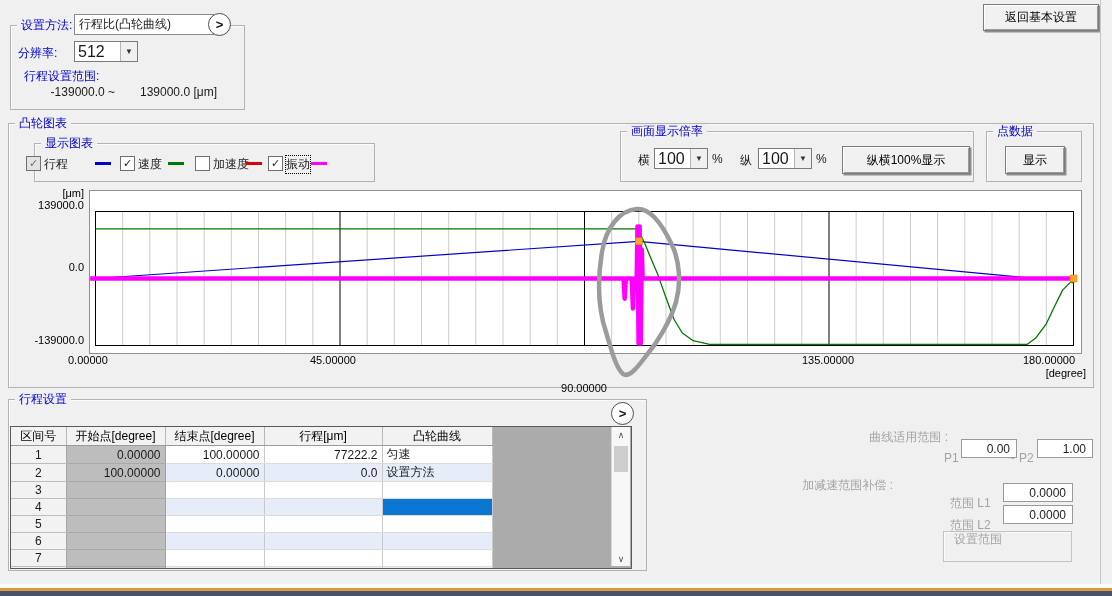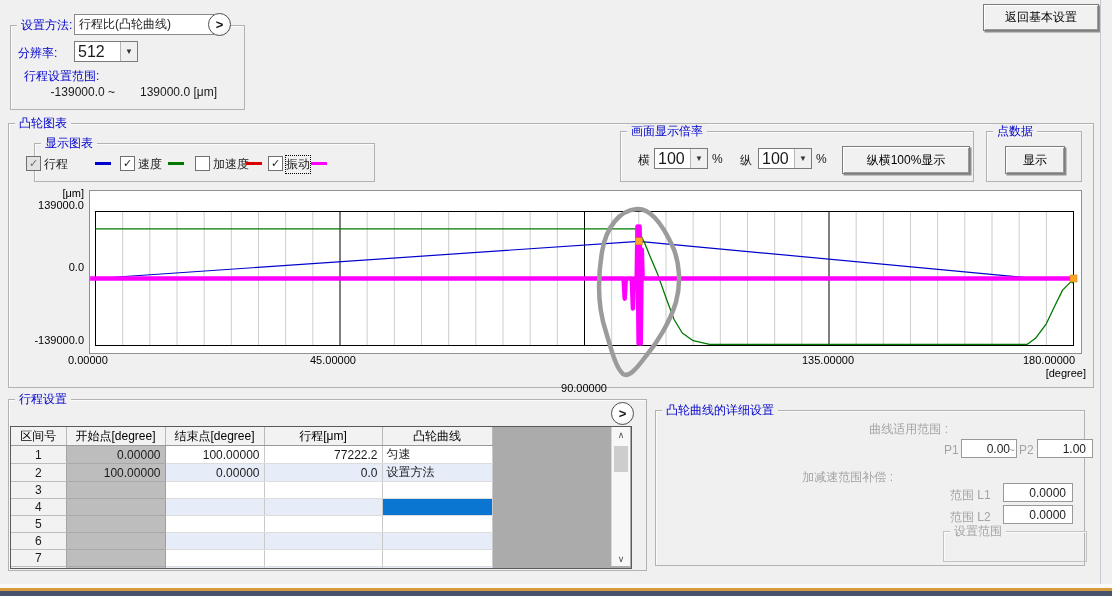--- a/index.html
+++ b/index.html
@@ -4,21 +4,21 @@
 <style>
   html,body{margin:0;padding:0;}
   .screen{position:relative;width:1112px;height:596px;background:#f0f0f0;overflow:hidden;
           font-family:"Liberation Sans","DejaVu Sans",sans-serif;font-size:12px;color:#1a1a1a;}
   .grp{position:absolute;border:1px solid #b2b2b2;box-shadow:inset 1px 1px 0 #fbfbfb;}
   .cap{position:absolute;top:-8px;left:6px;background:#f0f0f0;padding:0 4px;color:#0000cc;
        font-size:12px;line-height:14px;white-space:nowrap;}
   .cap.gray{color:#a3a3a3;}
   .lbl{position:absolute;font-size:12px;white-space:nowrap;}
   .blue{color:#0000cc;}
-  .gray{color:#a3a3a3;}
+  .gray{color:#a3a3a3;margin-top:8px;}
   .btn{position:absolute;background:#f1f1f1;border:1px solid #7c7c7c;
        box-shadow:inset 1px 1px 0 #ffffff,inset -1px -1px 0 #9b9b9b,1.5px 1.5px 0 #8e8e8e;
        display:flex;align-items:center;justify-content:center;font-size:12px;color:#000;cursor:default;}
   .tbox{position:absolute;background:#fff;border:1px solid #8a8a8a;display:flex;align-items:center;
         padding:0 4px;font-size:12px;overflow:hidden;white-space:nowrap;}
   .circle-btn{position:absolute;width:21px;height:21px;border-radius:50%;border:1px solid #4f4f4f;
         background:radial-gradient(circle at 35% 30%,#ffffff 55%,#e2e2e2);display:flex;align-items:center;
         justify-content:center;font-weight:bold;font-size:13px;color:#111;cursor:default;}
   .combo{position:absolute;background:#fff;border:1px solid #7b7b7b;display:flex;align-items:stretch;}
   .combo .val{flex:1;padding:1px 3px;font-size:16px;display:flex;align-items:center;}
@@ -223,35 +223,32 @@
           </tr>
         </tbody>
     </table>
     <div class="vscroll">
       <div class="varrow" style="top:0;">∧</div>
       <div class="vthumb" style="top:19px;height:26px;"></div>
       <div class="varrow" style="bottom:0;">∨</div>
     </div>
   </div>
 
-  <div class="grp" style="left:655px;top:410px;width:428px;height:154px;">
-    <span class="cap">凸轮曲线的详细设置</span>
-  </div>
   <div class="lbl gray" style="left:700px;top:421px;width:248px;text-align:right;">曲线适用范围 :</div>
   <div class="lbl gray" style="left:944px;top:443px;">P1</div>
   <div class="dfield" style="left:961px;top:439px;width:42px;height:17px;">0.00</div>
   <div class="lbl gray" style="left:1008px;top:443px;">~</div>
   <div class="lbl gray" style="left:1019px;top:443px;">P2</div>
   <div class="dfield" style="left:1037px;top:439px;width:42px;height:17px;">1.00</div>
   <div class="lbl gray" style="left:645px;top:469px;width:248px;text-align:right;">加减速范围补偿 :</div>
   <div class="lbl gray" style="left:950px;top:487px;">范围 L1</div>
   <div class="dfield" style="left:1003px;top:483px;width:56px;height:17px;">0.0000</div>
   <div class="lbl gray" style="left:950px;top:509px;">范围 L2</div>
   <div class="dfield" style="left:1003px;top:505px;width:56px;height:17px;">0.0000</div>
-  <div class="grp" style="left:943px;top:531px;width:127px;height:29px;border-color:#c3c3c3;padding-left:15px;">
+  <div class="grp" style="left:943px;top:531px;width:127px;height:29px;border-color:#c3c3c3;">
     <span class="cap gray">设置范围</span>
   </div>
 
   <svg id="chart-svg" style="position:absolute;left:0;top:0;pointer-events:none;" width="1112" height="596" viewBox="0 0 1112 596">
       <line x1="122.66666666666666" y1="211.5" x2="122.66666666666666" y2="345.5" stroke="#cdcdcd" stroke-width="1"></line>
       <line x1="149.83333333333331" y1="211.5" x2="149.83333333333331" y2="345.5" stroke="#cdcdcd" stroke-width="1"></line>
       <line x1="177" y1="211.5" x2="177" y2="345.5" stroke="#cdcdcd" stroke-width="1"></line>
       <line x1="204.16666666666666" y1="211.5" x2="204.16666666666666" y2="345.5" stroke="#cdcdcd" stroke-width="1"></line>
       <line x1="231.33333333333334" y1="211.5" x2="231.33333333333334" y2="345.5" stroke="#cdcdcd" stroke-width="1"></line>
       <line x1="258.5" y1="211.5" x2="258.5" y2="345.5" stroke="#cdcdcd" stroke-width="1"></line>

